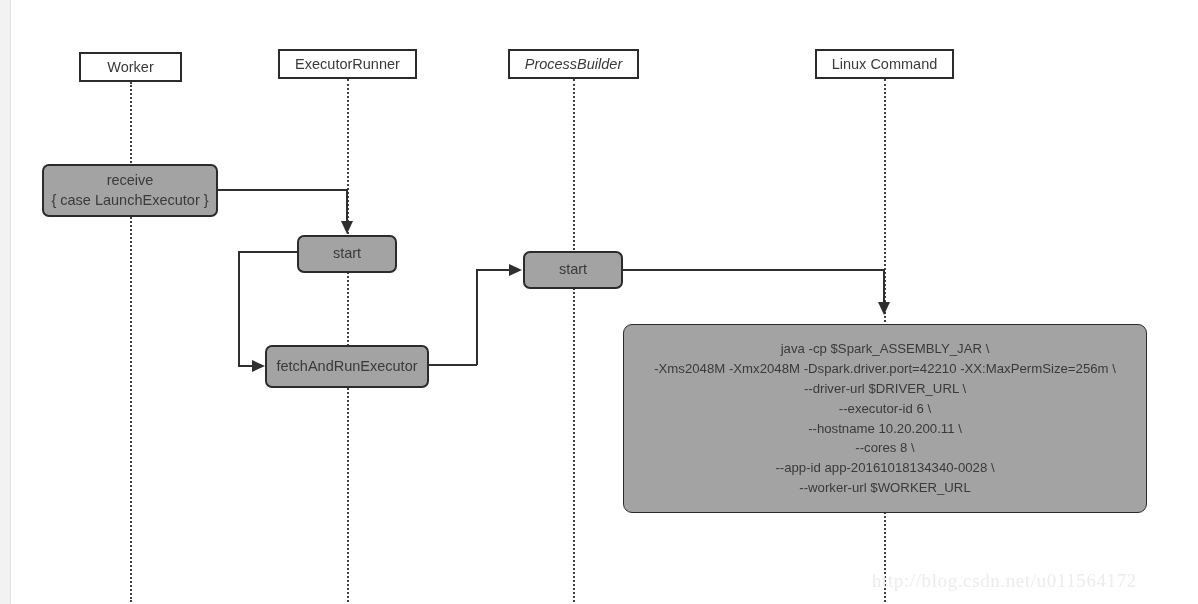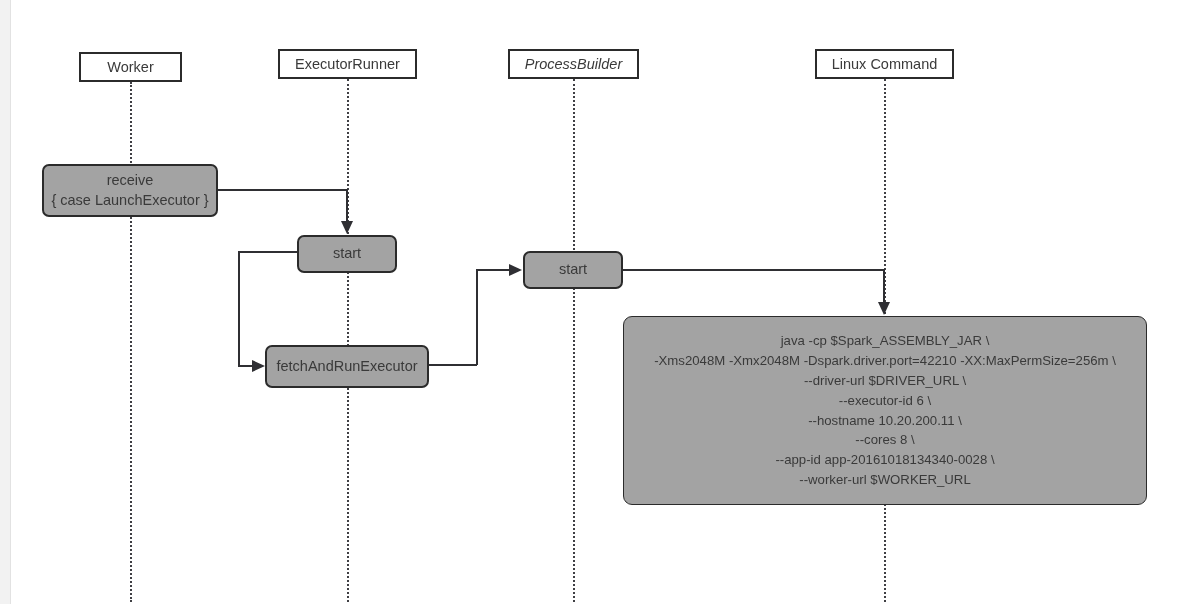--- a/index.html
+++ b/index.html
@@ -63,20 +63,21 @@
     font-size: 14.5px;
     line-height: 1.35;
     white-space: nowrap;
     text-align: center;
   }
   .action.cmd {
     font-size: 13.2px;
     line-height: 1.5;
     border-width: 1.6px;
     border-radius: 9px;
+    margin-top: 8px;
   }
   .cmd-line {
     display: block;
   }
   
   .seg {
     position: absolute;
     background: #2f2f33;
   }
   .seg.h { height: 1.8px; }
@@ -173,14 +174,15 @@
     <span class="cmd-line">java -cp  $Spark_ASSEMBLY_JAR  \</span>
     <span class="cmd-line">-Xms2048M -Xmx2048M -Dspark.driver.port=42210 -XX:MaxPermSize=256m \</span>
     <span class="cmd-line">--driver-url $DRIVER_URL \</span>
     <span class="cmd-line">--executor-id 6 \</span>
     <span class="cmd-line">--hostname 10.20.200.11 \</span>
     <span class="cmd-line">--cores 8 \</span>
     <span class="cmd-line">--app-id app-20161018134340-0028 \</span>
     <span class="cmd-line">--worker-url $WORKER_URL</span>
   </div>
 
+  <div class="watermark">http://blog.csdn.net/u011564172</div>
 
 </div>
 
 </body></html>

